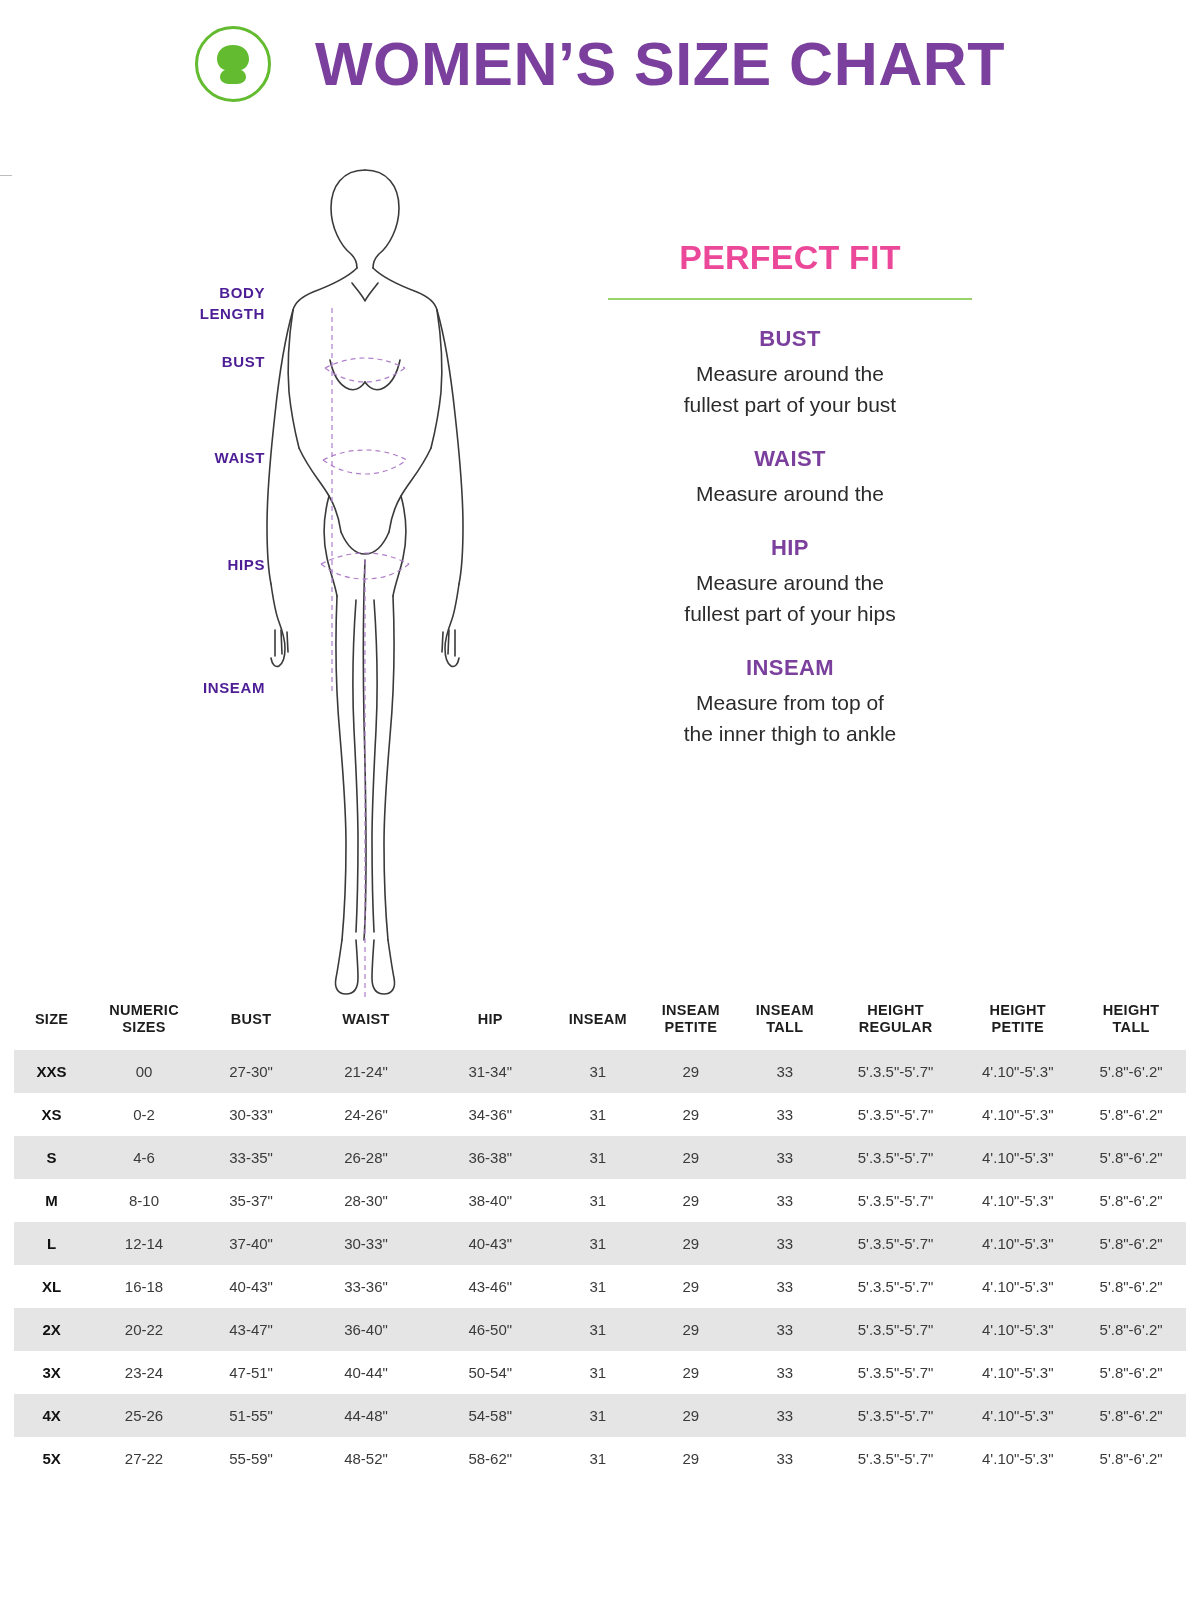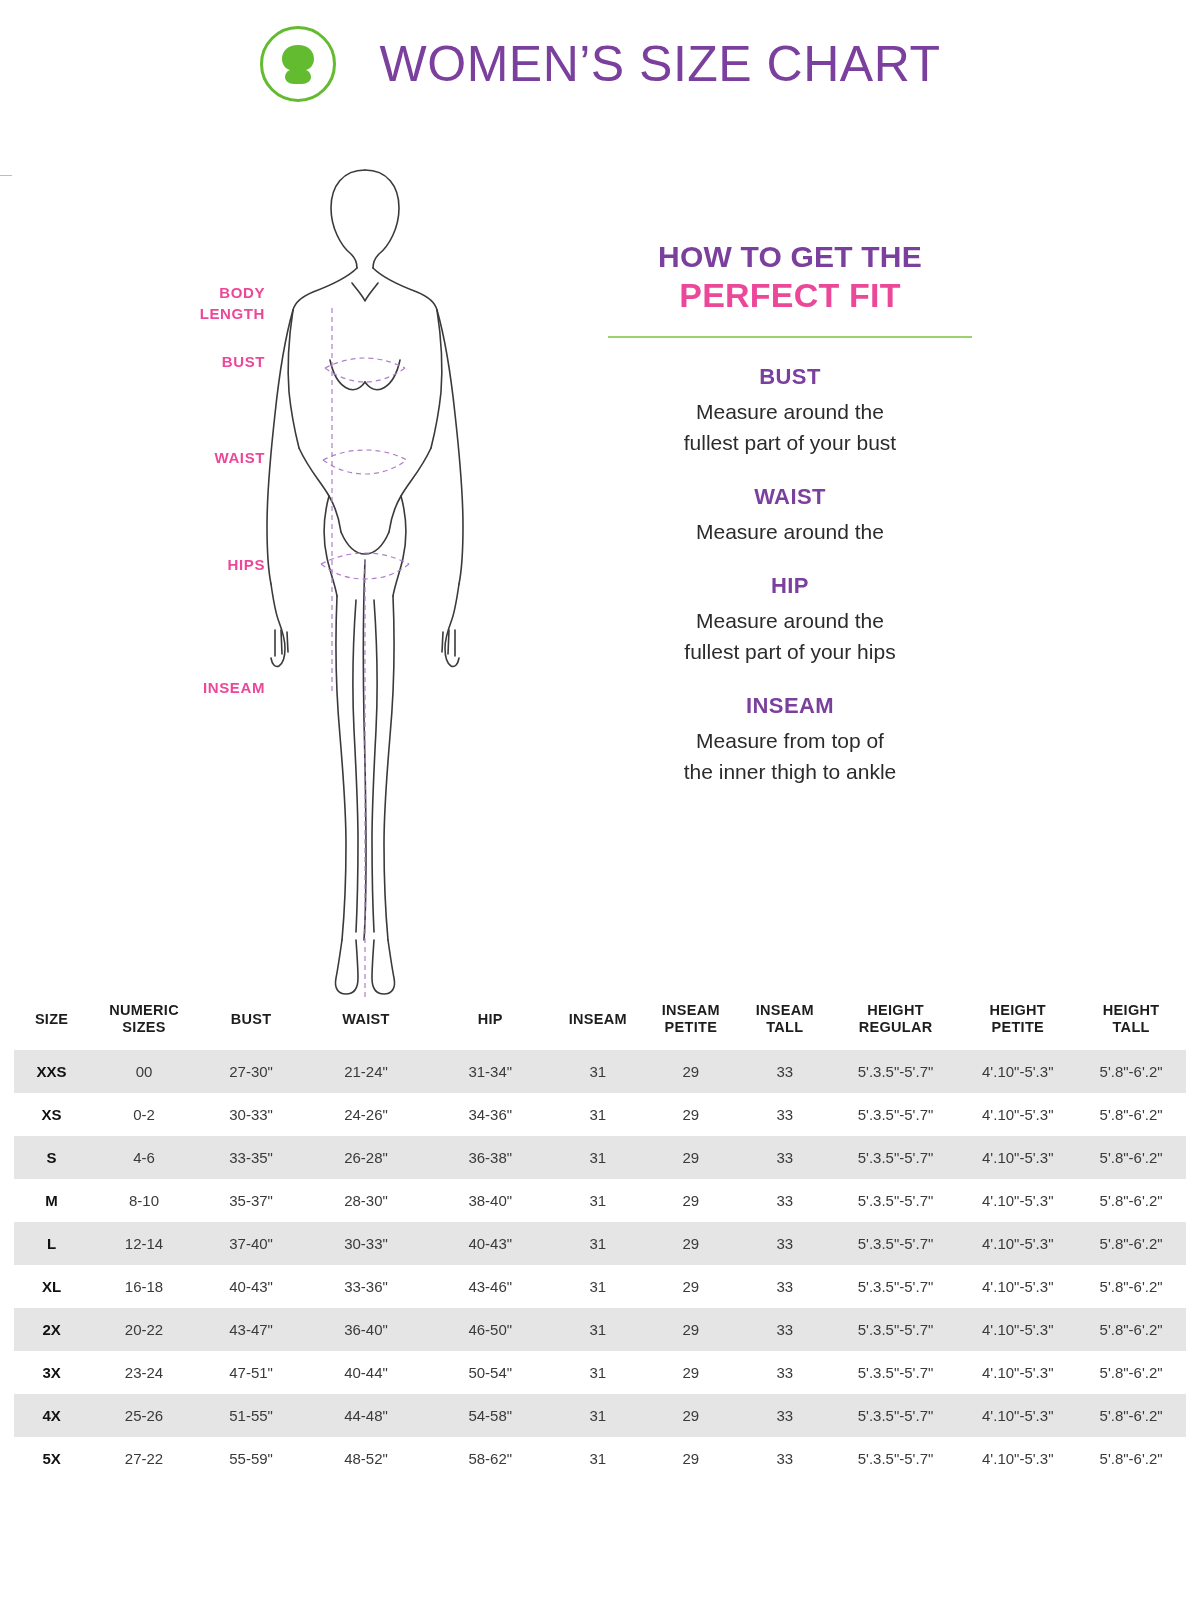--- a/index.html
+++ b/index.html
@@ -18,31 +18,31 @@
     display: flex; align-items: center; justify-content: center;
   }
   .logo-circle {
     width: 76px; height: 76px; border-radius: 50%;
     border: 3px solid #63bb30;
     display: flex; align-items: center; justify-content: center;
     margin-right: 44px;
     flex: none;
   }
   .title {
-    font-size: 50px; font-weight: normal; letter-spacing: 0.5px;
+    font-size: 61px; font-weight: bold; letter-spacing: 0.5px;
     color: #7b3f9d; white-space: nowrap;
   }
 
   
   .figure-area {
     position: absolute; left: 180px; top: 160px; width: 370px; height: 880px;
   }
   .fig-label {
     position: absolute;
-    color: #ec4899; font-weight: bold; font-size: 15px; letter-spacing: 0.6px;
+    color: #4c1d95; font-weight: bold; font-size: 15px; letter-spacing: 0.6px;
     text-align: right; line-height: 21px;
   }
   .lbl-bodylength { right: 285px; top: 122px; width: 120px; }
   .lbl-bust       { right: 285px; top: 191px; width: 120px; }
   .lbl-waist      { right: 285px; top: 287px; width: 120px; }
   .lbl-hips       { right: 285px; top: 394px; width: 120px; }
   .lbl-inseam     { right: 285px; top: 517px; width: 130px; }
 
   
   .info {
@@ -175,21 +175,20 @@
         <path d="M143 300 c14 -7 28 -10 42 -10 c14 0 28 3 42 10"></path>
         <path d="M141 404 c14 11 28 15 44 15 c16 0 30 -4 44 -15"></path>
         <path d="M141 404 c14 -7 28 -11 44 -11 c16 0 30 4 44 11"></path>
         <path d="M152 148 L152 534"></path>
         <path d="M185 400 L185 840"></path>
       </g>
     </svg>
   </div>
 
   <div class="info">
-    <h2>HOW TO GET THE</h2>
     <h2 class="green">PERFECT FIT</h2>
     <div class="divider"></div>
 
     <div class="block">
       <div class="bt">BUST</div>
       <div class="bd">Measure around the</div>
       <div class="bd">fullest part of your bust</div>
     </div>
 
     <div class="block">

